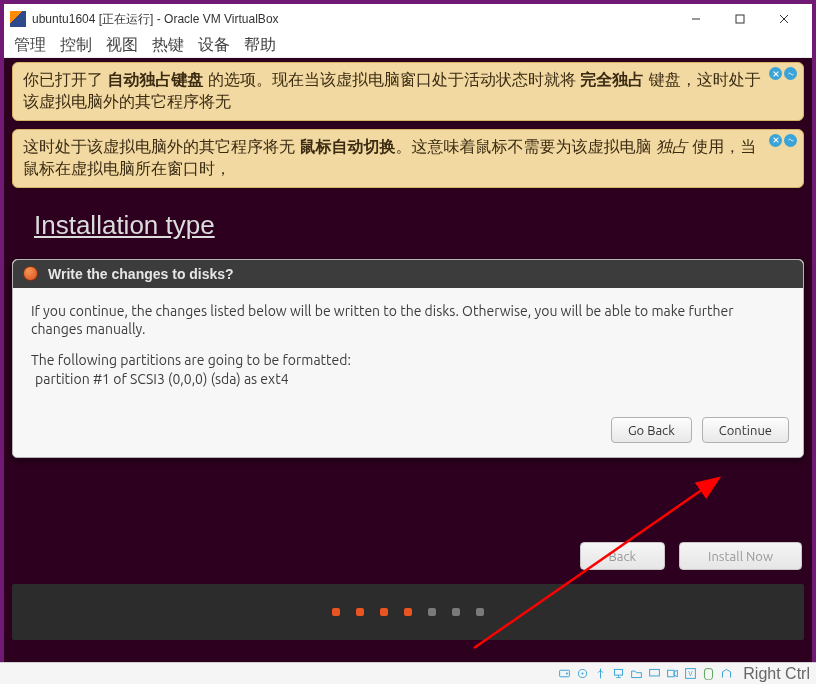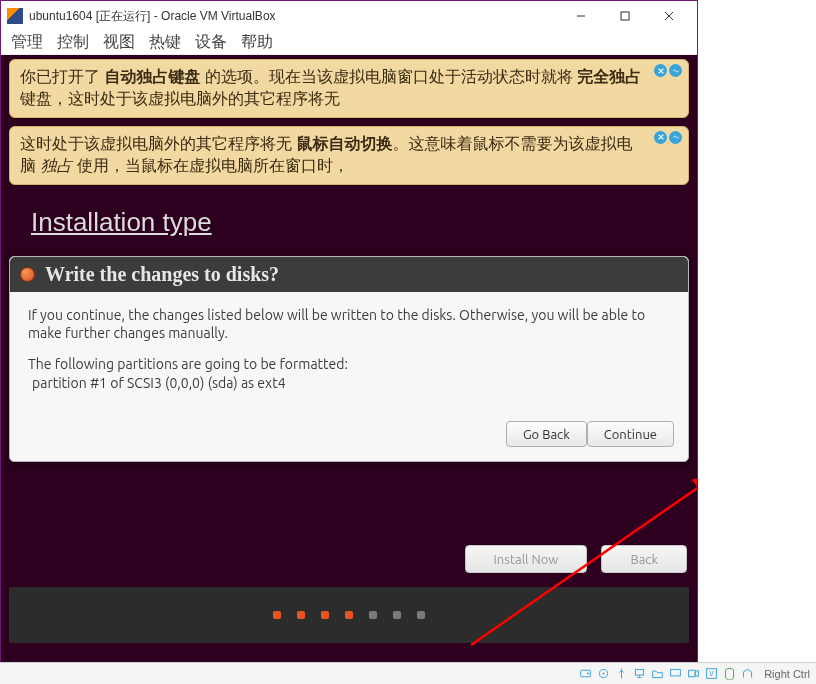--- a/index.html
+++ b/index.html
@@ -1,18 +1,18 @@
 <!DOCTYPE html>
 <html><head>
 <meta charset="utf-8">
 <style>
 * { margin: 0; padding: 0; box-sizing: border-box; }
 body { font-family: "Microsoft YaHei", Arial, sans-serif; font-size: 12px; background: #fff; width: 816px; height: 684px; overflow: hidden; position: relative; }
 
-.vb-window { width: 698px; height: 684px; border: 1px solid #701a75; background: #fff; display: flex; flex-direction: column; }
+.vb-window { width: 816px; height: 684px; border: 4px solid #701a75; background: #fff; display: flex; flex-direction: column; }
 .vb-titlebar { height: 30px; display: flex; align-items: center; padding: 0 6px; background: #fff; color: #333; }
 .vb-logo { width: 16px; height: 16px; background: linear-gradient(135deg, #ff8c00 40%, #2e4a8a 40%); margin-right: 6px; display: inline-block; }
 .vb-title { flex: 1; font-size: 12px; color: #333; }
 .vb-winbtns { display: flex; }
 .vb-winbtn { width: 44px; height: 28px; display: flex; align-items: center; justify-content: center; color: #555; cursor: pointer; }
 .vb-winbtn svg { width: 10px; height: 10px; }
 
 .vb-menubar { height: 24px; display: flex; align-items: center; padding: 0 10px; gap: 14px; color: #444; font-size: 16px; border-bottom: 1px solid #eee; }
 .vb-menuitem { cursor: pointer; }
 
@@ -22,39 +22,39 @@
 .notif { background: #f2d9a2; border: 1px solid #d9b26a; border-radius: 6px; margin-bottom: 8px; padding: 6px 40px 6px 10px; color: #3a2b12; font-size: 16px; position: relative; line-height: 1.4; box-shadow: 0 1px 2px rgba(0,0,0,.2); }
 .notif .nbtns { position: absolute; right: 6px; top: 4px; display: flex; gap: 2px; }
 .nbtn { width: 13px; height: 13px; border-radius: 50%; background: #3aa3d8; display: inline-flex; align-items: center; justify-content: center; color: #fff; font-size: 9px; cursor: pointer; }
 .nbtn svg { width: 8px; height: 8px; }
 
 .install-header { padding: 14px 22px 18px; color: #dcdcdc; font-size: 26px; font-weight: 300; text-decoration: underline; }
 
 .dialog { background: #f7f7f7; border: 1px solid #b5b5b5; border-radius: 5px; margin: 0 0 0 0; box-shadow: 0 2px 6px rgba(0,0,0,.4); }
 .dialog-head { background: #3c3c3c; border-radius: 5px 5px 0 0; padding: 6px 10px; display: flex; align-items: center; gap: 10px; }
 .close-orb { width: 15px; height: 15px; border-radius: 50%; background: radial-gradient(circle at 35% 30%, #f69755, #d94f1e); border: 1px solid #8c2e0c; cursor: pointer; }
-.dialog-title { color: #e6e6e6; font-size: 20px; font-weight: bold; font-family: Liberation Serif, serif; text-align: right; }
+.dialog-title { color: #e6e6e6; font-size: 14px; font-weight: bold; font-family: Liberation Sans, sans-serif; text-align: right; }
 .dialog-body { padding: 14px 18px 16px; color: #3c3c3c; font-size: 14px; line-height: 1.35; font-family: "Ubuntu", Arial, sans-serif; }
 .dialog-body p { margin-bottom: 12px; }
 .dialog-body .dev { margin-left: 4px; }
-.dialog-btns { display: flex; justify-content: flex-end; padding: 0 14px 14px; margin-left: 28px; }
+.dialog-btns { display: flex; justify-content: flex-end; gap: 10px; padding: 0 14px 14px; margin-left: 28px; }
 .ubtn { background: linear-gradient(#fdfdfd, #e8e8e8); border: 1px solid #b0b0b0; border-radius: 4px; padding: 5px 16px; font-size: 13px; color: #333; cursor: pointer; font-family: "Ubuntu", Arial, sans-serif; }
 
 .footer-btns { position: absolute; right: 10px; bottom: 110px; display: flex; gap: 14px; }
 .footer-btns .ubtn { color: #999; background: linear-gradient(#f5f5f5, #e6e6e6); border-color: #c8c8c8; padding: 6px 28px; }
 
 .dots-bar { position: absolute; left: 8px; right: 8px; bottom: 40px; height: 56px; background: #2c2c2c; display: flex; align-items: center; justify-content: center; gap: 16px; border-radius: 2px; }
 .dot { width: 8px; height: 8px; border-radius: 2px; }
 .dot.on { background: #e95420; }
 .dot.off { background: #7a7a7a; }
 
 .vm-status { position: absolute; left: 0; right: 0; bottom: 0; height: 22px; background: #f5f5f5; border-top: 1px solid #d0d0d0; display: flex; align-items: center; justify-content: flex-end; padding: 0 6px; gap: 3px; color: #3aa3d8; }
 .sicon { width: 15px; height: 15px; display: inline-flex; align-items: center; justify-content: center; }
 .sicon svg { width: 13px; height: 13px; }
-.ctrl-label { font-size: 11px; color: #666; margin-left: 6px; }
+.ctrl-label { font-size: 16px; color: #666; margin-left: 6px; }
 
 .arrow-overlay { position: absolute; pointer-events: none; z-index: 50; }
 
 b { font-weight: bold; }
 i { font-style: italic; }
 </style>
 </head>
 <body>
 
 <div class="vb-window">
@@ -148,22 +148,22 @@
         </div>
         <div class="dialog-btns">
           <button class="ubtn">Go Back</button>
           <button class="ubtn">Continue</button>
         </div>
       </div>
 
     </div>
 
     <div class="footer-btns">
+      <button class="ubtn">Back</button>
       <button class="ubtn">Install Now</button>
-      <button class="ubtn">Back</button>
     </div>
 
     <div class="dots-bar">
       <span class="dot on"></span>
       <span class="dot on"></span>
       <span class="dot on"></span>
       <span class="dot on"></span>
       <span class="dot off"></span>
       <span class="dot off"></span>
       <span class="dot off"></span>

